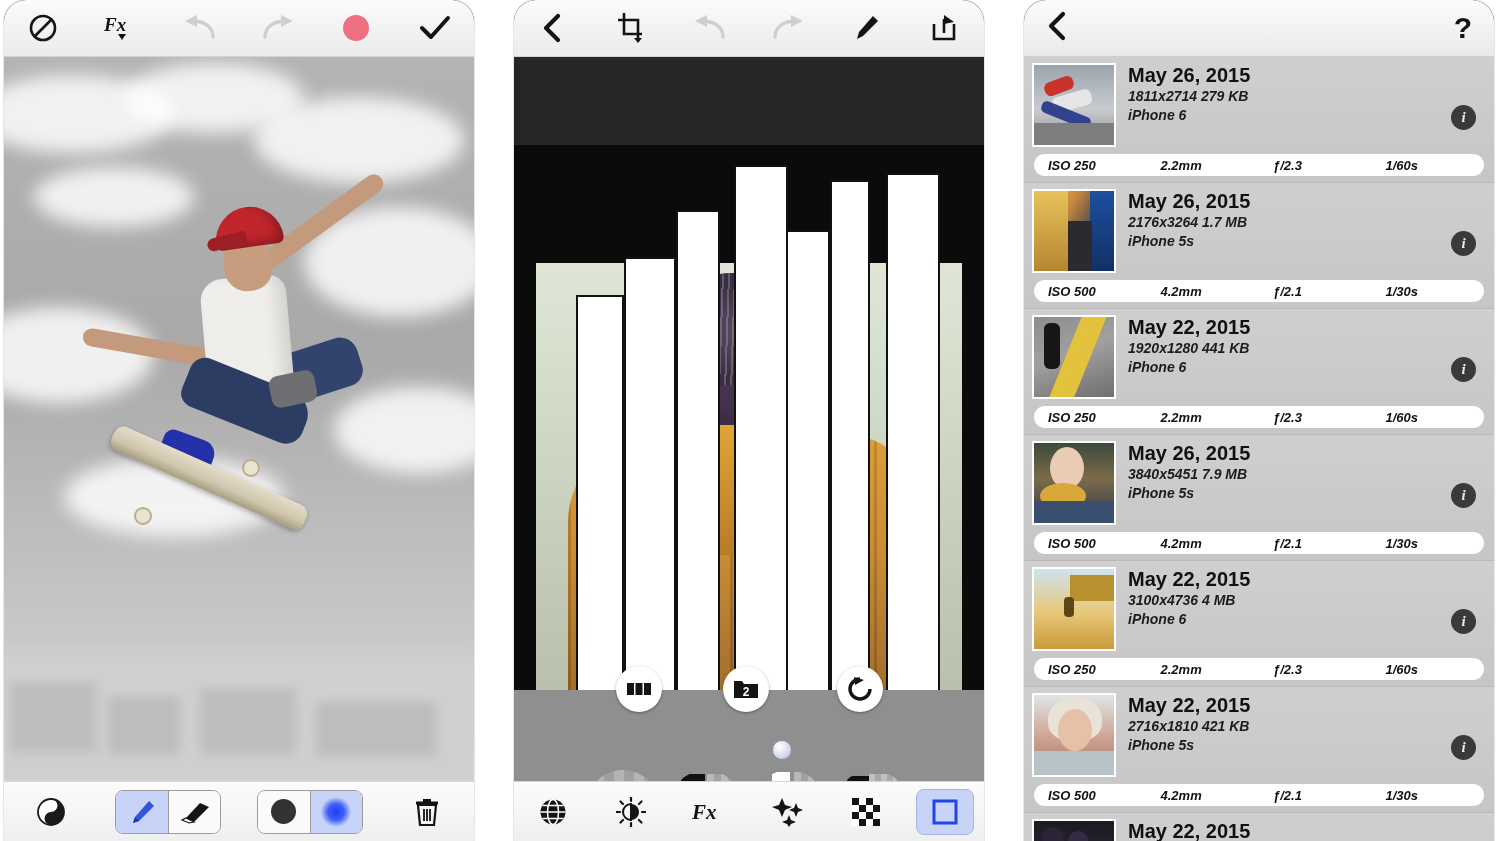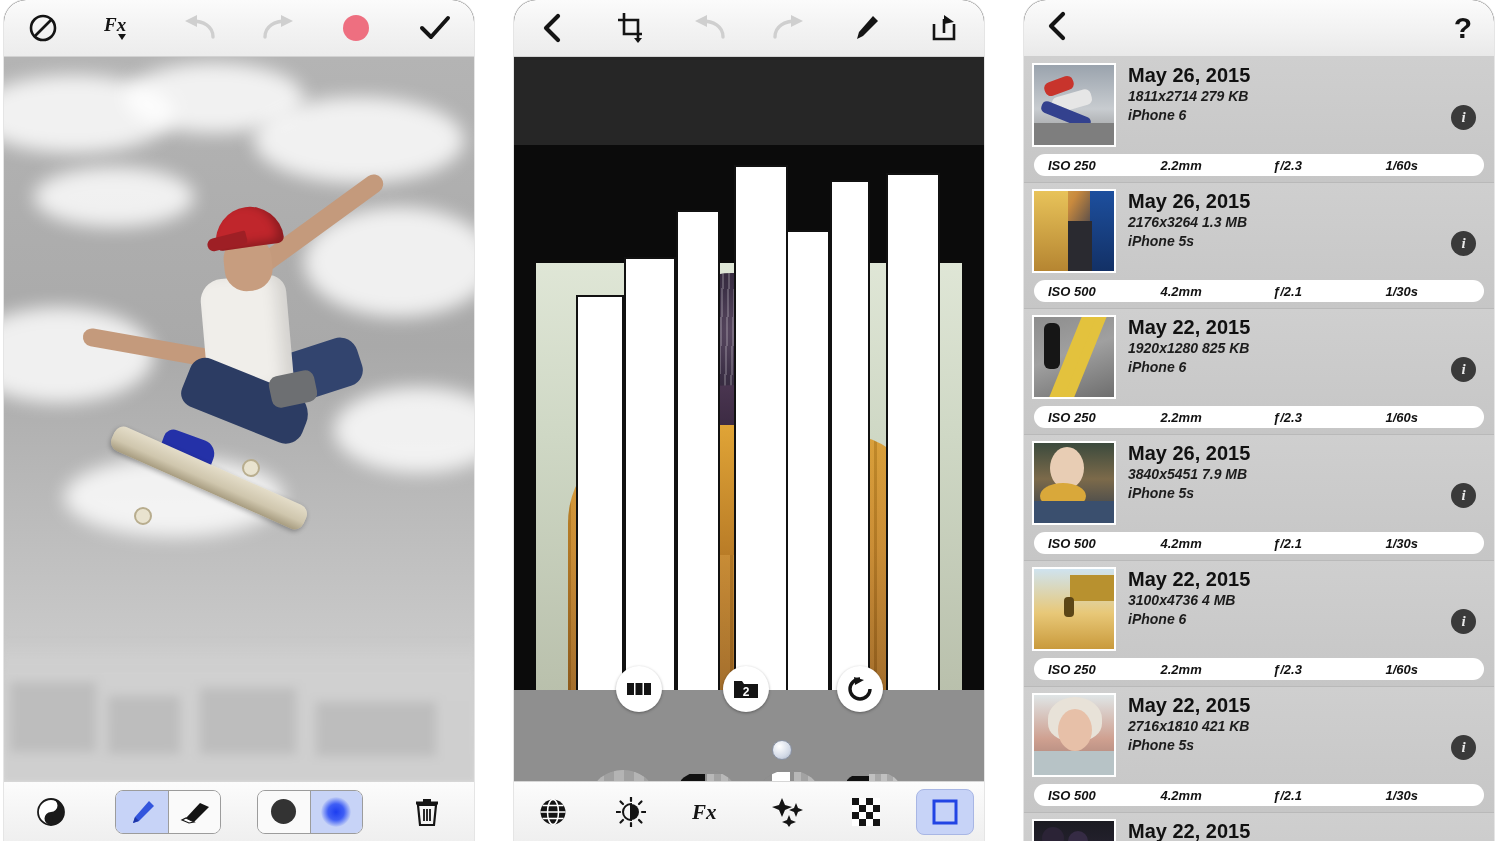--- a/index.html
+++ b/index.html
@@ -692,41 +692,41 @@
       </div>
 
       <div class="edit-item">
         <div class="thumb t2">
           <div class="tov" style="left:0;top:0;width:34px;height:84px;border-radius:0;background:linear-gradient(180deg,#e8c35a,#b3822f);"></div>
           <div class="tov" style="left:56px;top:0;width:28px;height:84px;border-radius:0;background:linear-gradient(180deg,#1d4f9e,#122f63);"></div>
           <div class="tov" style="left:34px;bottom:0;width:24px;height:50px;border-radius:0;background:#2a2a30;"></div>
         </div>
         <div class="edit-meta">
           <div class="e-date">May 26, 2015</div>
-          <div class="e-dim">2176x3264 1.3 MB</div>
+          <div class="e-dim">2176x3264 1.7 MB</div>
           <div class="e-dev">iPhone 5s</div>
         </div>
         <div class="info-btn">i</div>
         <div class="exif">
           <span>ISO 500</span>
           <span>4.2mm</span>
           <span>ƒ/2.1</span>
           <span>1/30s</span>
         </div>
       </div>
 
       <div class="edit-item">
         <div class="thumb t3">
           <div class="tov" style="left:30px;top:-10px;width:14px;height:110px;border-radius:0;background:#e3c23d;transform:rotate(22deg);"></div>
           <div class="tov" style="left:44px;top:-10px;width:10px;height:110px;border-radius:0;background:#e3c23d;transform:rotate(22deg);"></div>
           <div class="tov" style="left:10px;top:6px;width:16px;height:46px;border-radius:6px;background:#161616;"></div>
         </div>
         <div class="edit-meta">
           <div class="e-date">May 22, 2015</div>
-          <div class="e-dim">1920x1280 825 KB</div>
+          <div class="e-dim">1920x1280 441 KB</div>
           <div class="e-dev">iPhone 6</div>
         </div>
         <div class="info-btn">i</div>
         <div class="exif">
           <span>ISO 250</span>
           <span>2.2mm</span>
           <span>ƒ/2.3</span>
           <span>1/60s</span>
         </div>
       </div>

